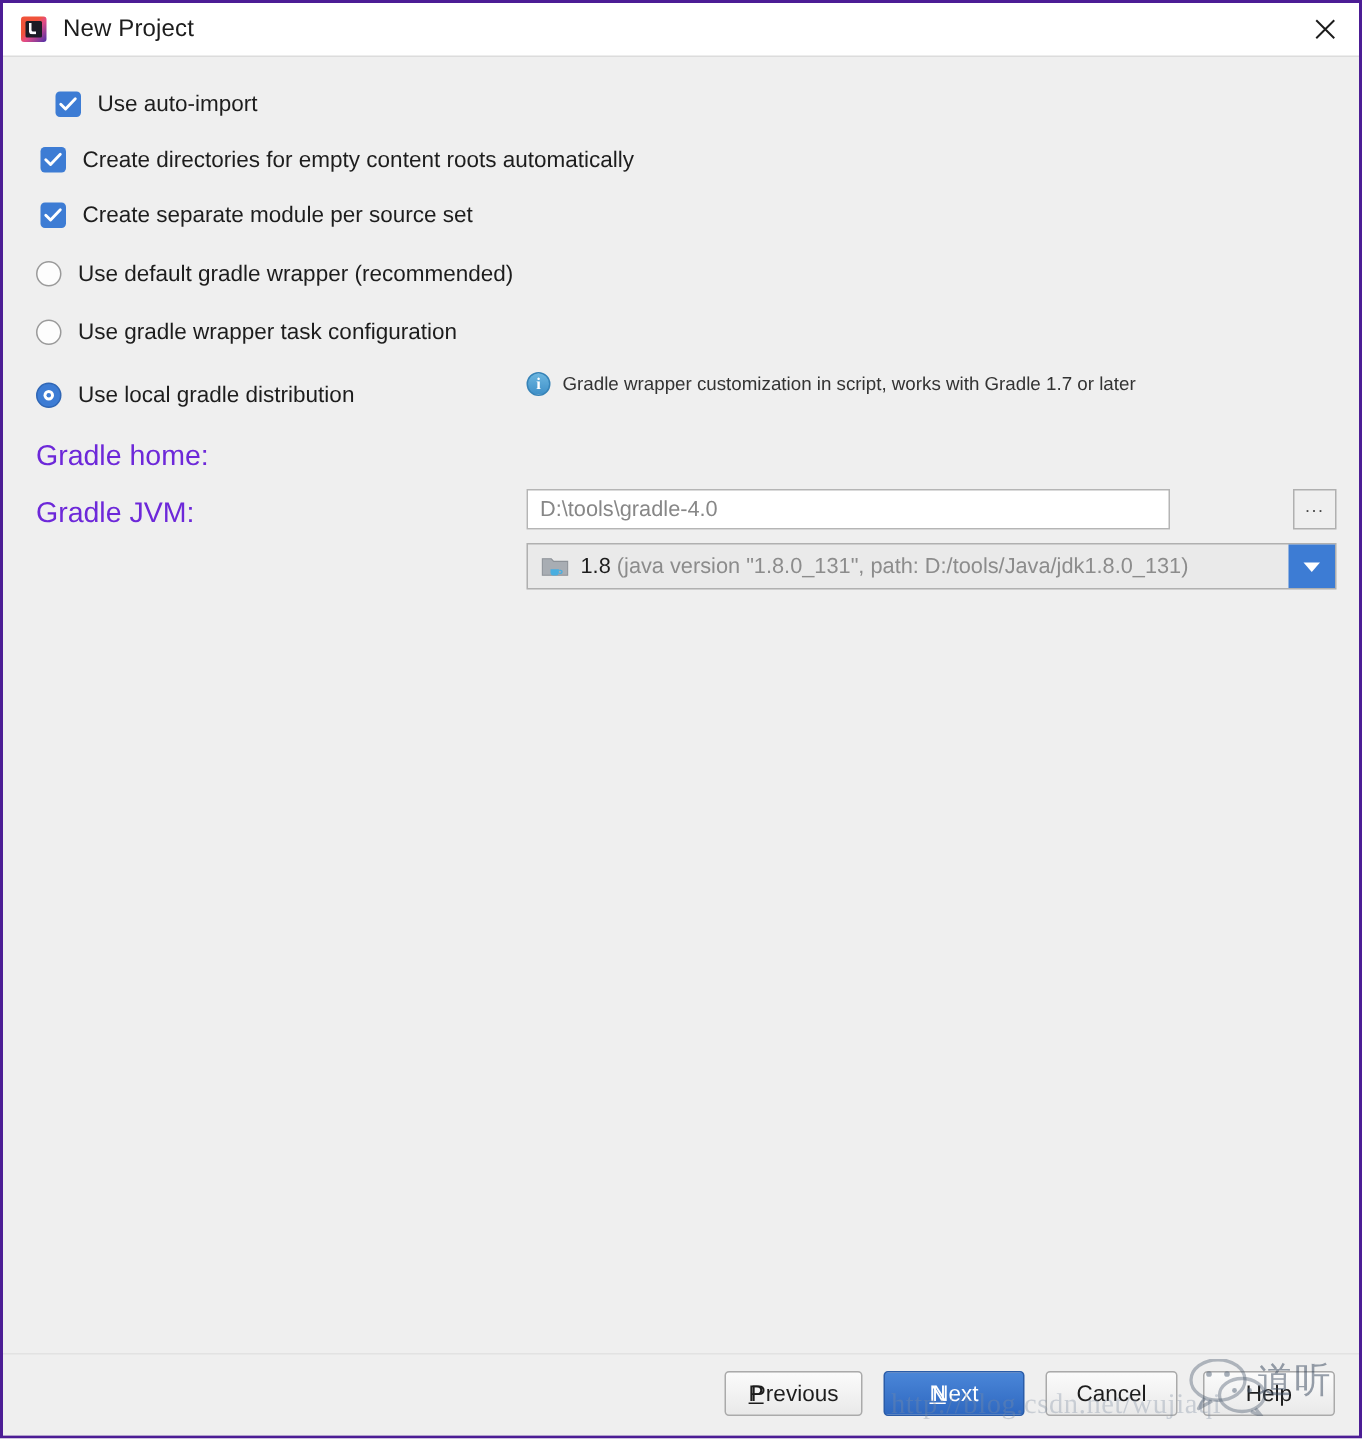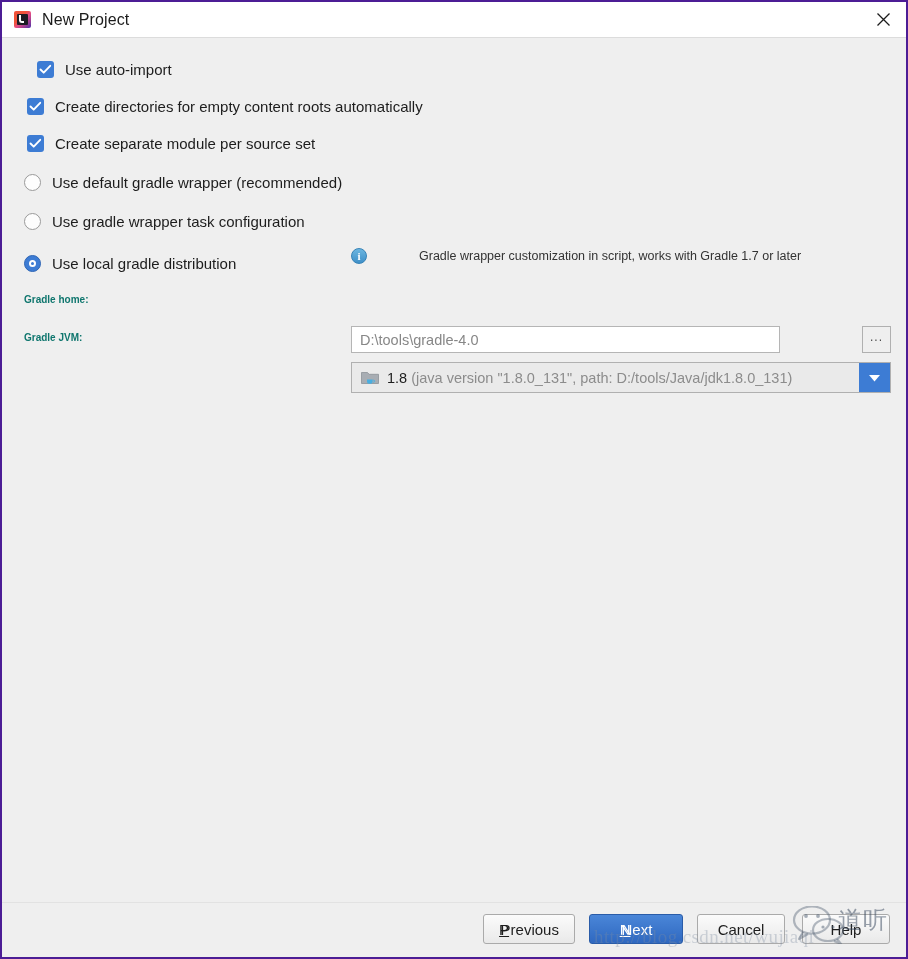--- a/index.html
+++ b/index.html
@@ -139,21 +139,20 @@
     background: #3d7cd4;
     z-index: 2;
   }
 
   
   #hint-row {
     position: absolute;
     left: 349px; top: 210px;
     display: flex;
     align-items: center;
-    gap: 44px;
   }
   #hint-icon {
     width: 16px; height: 16px;
     border-radius: 50%;
     background: linear-gradient(180deg, #6cb6e0 0%, #3f90c8 100%);
     border: 1px solid #3683b7;
     position: relative;
     flex: 0 0 auto;
   }
   #hint-icon::after {
@@ -170,23 +169,22 @@
   #hint-text {
     margin-left: 8px;
     font-size: 12.5px;
     color: #333333;
     white-space: nowrap;
   }
 
   
   .field-label {
     position: absolute;
-    font-size: 10px;
-    color: #0f766e;
-    font-weight: bold;
+    font-size: 19px;
+    color: #6d28d9;
   }
 
   #gradle-home-input {
     position: absolute;
     left: 349px; top: 288px;
     width: 429px; height: 27px;
     background: #ffffff;
     border: 1px solid #b5b5b5;
     font-size: 14.5px;
     color: #878787;

